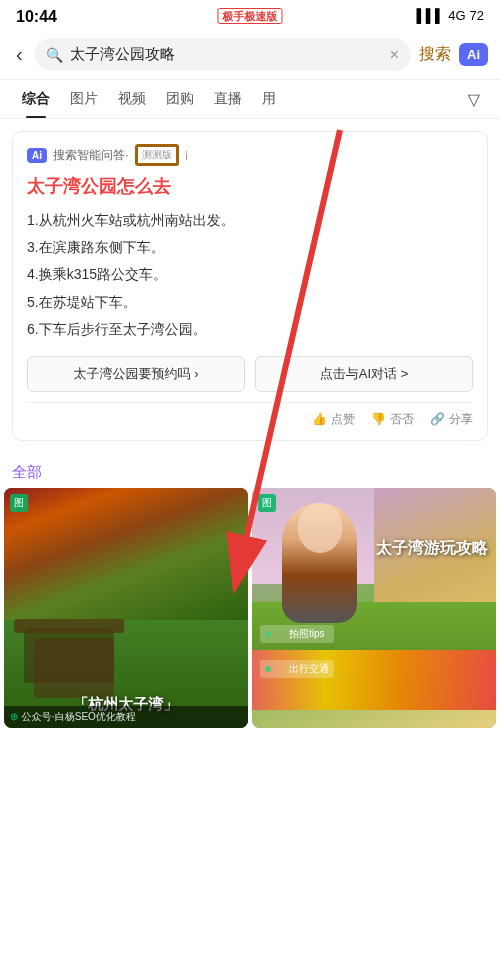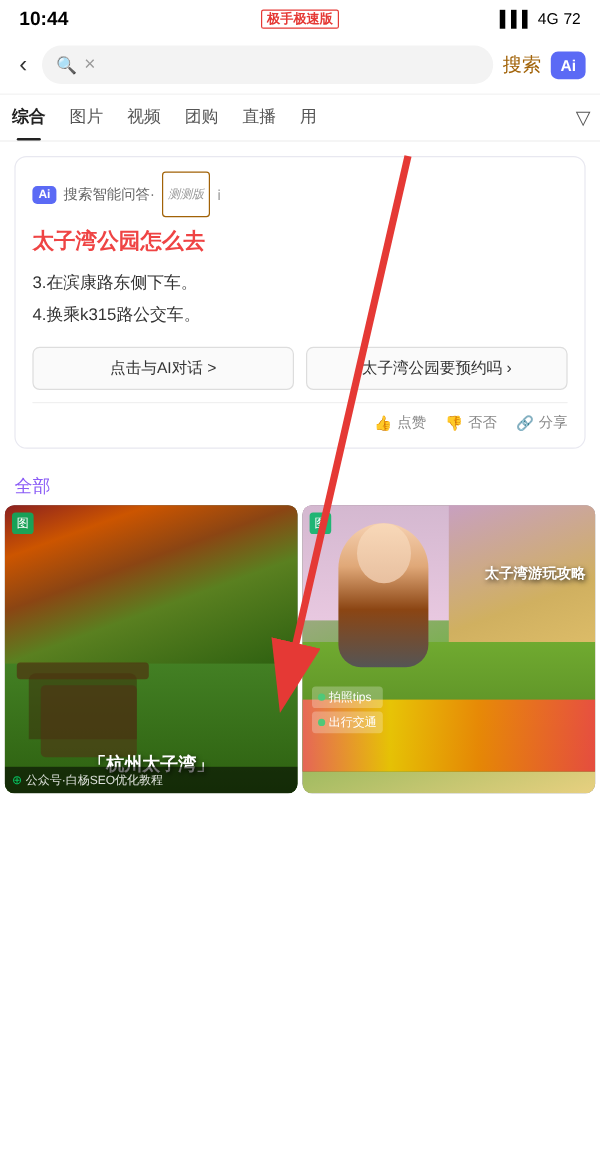--- a/index.html
+++ b/index.html
@@ -98,21 +98,21 @@
       font-weight: bold;
       padding: 4px 8px;
       border-radius: 6px;
       cursor: pointer;
     }
 
     
     .tabs {
       display: flex;
       align-items: center;
-      padding: 0 0;
+      padding: 0 12px;
       border-bottom: 1px solid #eee;
       background: #fff;
     }
     .tab-item {
       padding: 10px 10px;
       font-size: 14px;
       color: #555;
       cursor: pointer;
       position: relative;
       white-space: nowrap;
@@ -162,24 +162,23 @@
       padding: 2px 5px;
       border-radius: 4px;
     }
     .ai-header-text {
       font-size: 12px;
       color: #666;
     }
     .ai-beta {
       font-size: 10px;
       color: #999;
-      border: 1px solid #a16207;
-      padding: 11px 4px;
+      border: 3px solid #a16207;
+      padding: 1px 4px;
       border-radius: 3px;
-      font-style: italic;
     }
     .ai-info-icon {
       font-size: 12px;
       color: #999;
       cursor: pointer;
     }
     .ai-question {
       font-size: 18px;
       font-weight: bold;
       color: #ef4444;
@@ -317,21 +316,21 @@
       font-size: 15px;
       font-weight: 600;
       text-shadow: 1px 1px 4px rgba(0,0,0,0.8);
       padding: 0 8px;
     }
     .card-title-right {
       position: absolute;
       top: 50px;
       right: 8px;
       color: #fff;
-      font-size: 12px;
+      font-size: 16px;
       font-weight: 700;
       text-shadow: 1px 1px 4px rgba(0,0,0,0.7);
       text-align: right;
       line-height: 1.3;
     }
     .card-tags-right {
       position: absolute;
       bottom: 50px;
       left: 8px;
       display: flex;
@@ -339,21 +338,22 @@
       gap: 3px;
     }
     .card-tag {
       background: rgba(255,255,255,0.25);
       color: #fff;
       font-size: 10px;
       padding: 2px 5px;
       border-radius: 3px;
       display: flex;
       align-items: center;
-      gap: 3px;
+      gap: 18px;
+      margin-top: 14px;
     }
     .tag-dot {
       width: 6px;
       height: 6px;
       background: #50c878;
       border-radius: 50%;
       display: inline-block;
     }
     .card-bottom-bar {
       position: absolute;
@@ -406,20 +406,21 @@
     <span>
       <span>72</span>
     </span>
   </div>
 </div>
 
 <div class="search-bar">
   <span class="back-btn">‹</span>
   <div class="search-input-wrap">
     <span class="search-icon-inline">🔍</span>
+    <span class="search-text">太子湾公园攻略</span>
     <span class="clear-btn">×</span>
   </div>
   <span class="search-btn">搜索</span>
   <span class="ai-badge">Ai</span>
 </div>
 
 <div class="tabs">
   <span class="tab-item active">综合</span>
   <span class="tab-item">图片</span>
   <span class="tab-item">视频</span>
@@ -431,26 +432,29 @@
 
 <div class="ai-answer-card">
   <div class="ai-answer-header">
     <span class="ai-label-badge">Ai</span>
     <span class="ai-header-text">搜索智能问答·</span>
     <span class="ai-beta">测测版</span>
     <span class="ai-info-icon">ℹ</span>
   </div>
   <div class="ai-question">太子湾公园怎么去</div>
   <div class="ai-content">
+    <p>1.从杭州火车站或杭州南站出发。</p>
     <p>3.在滨康路东侧下车。</p>
     <p>4.换乘k315路公交车。</p>
+    <p>5.在苏堤站下车。</p>
+    <p>6.下车后步行至太子湾公园。</p>
   </div>
   <div class="ai-actions">
+    <button class="ai-action-btn">太子湾公园要预约吗 ›</button>
     <button class="ai-action-btn">点击与AI对话 &gt;</button>
-    <button class="ai-action-btn">太子湾公园要预约吗 ›</button>
   </div>
   <div class="feedback-row">
     <span class="feedback-item">
       <span>👍</span>
       <span>点赞</span>
     </span>
     <span class="feedback-item">
       <span>👎</span>
       <span>否否</span>
     </span>

